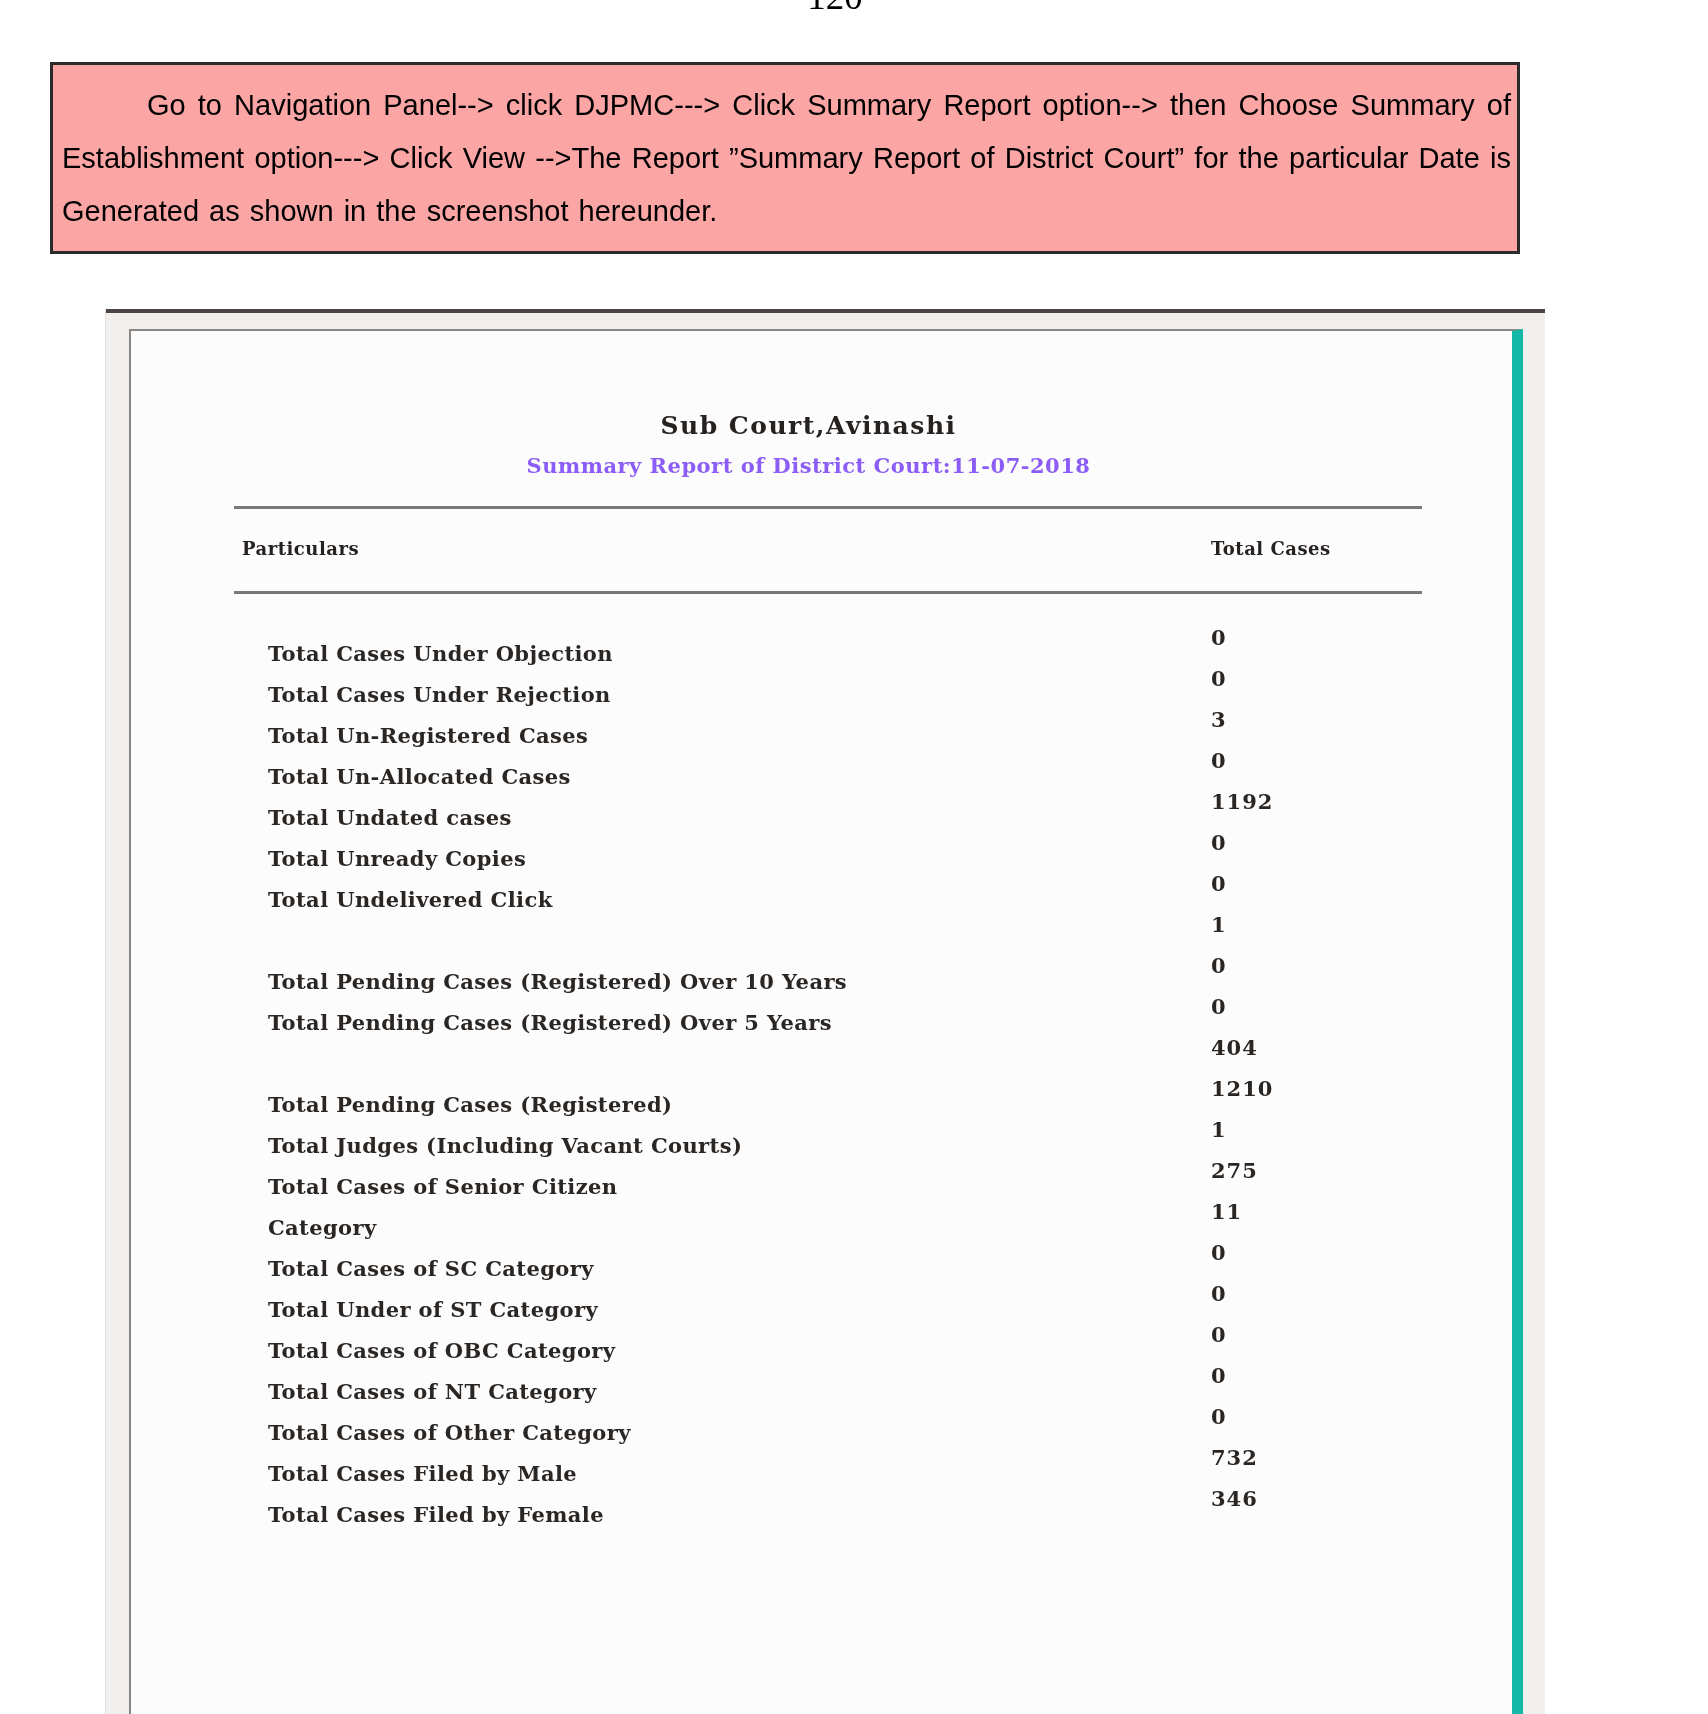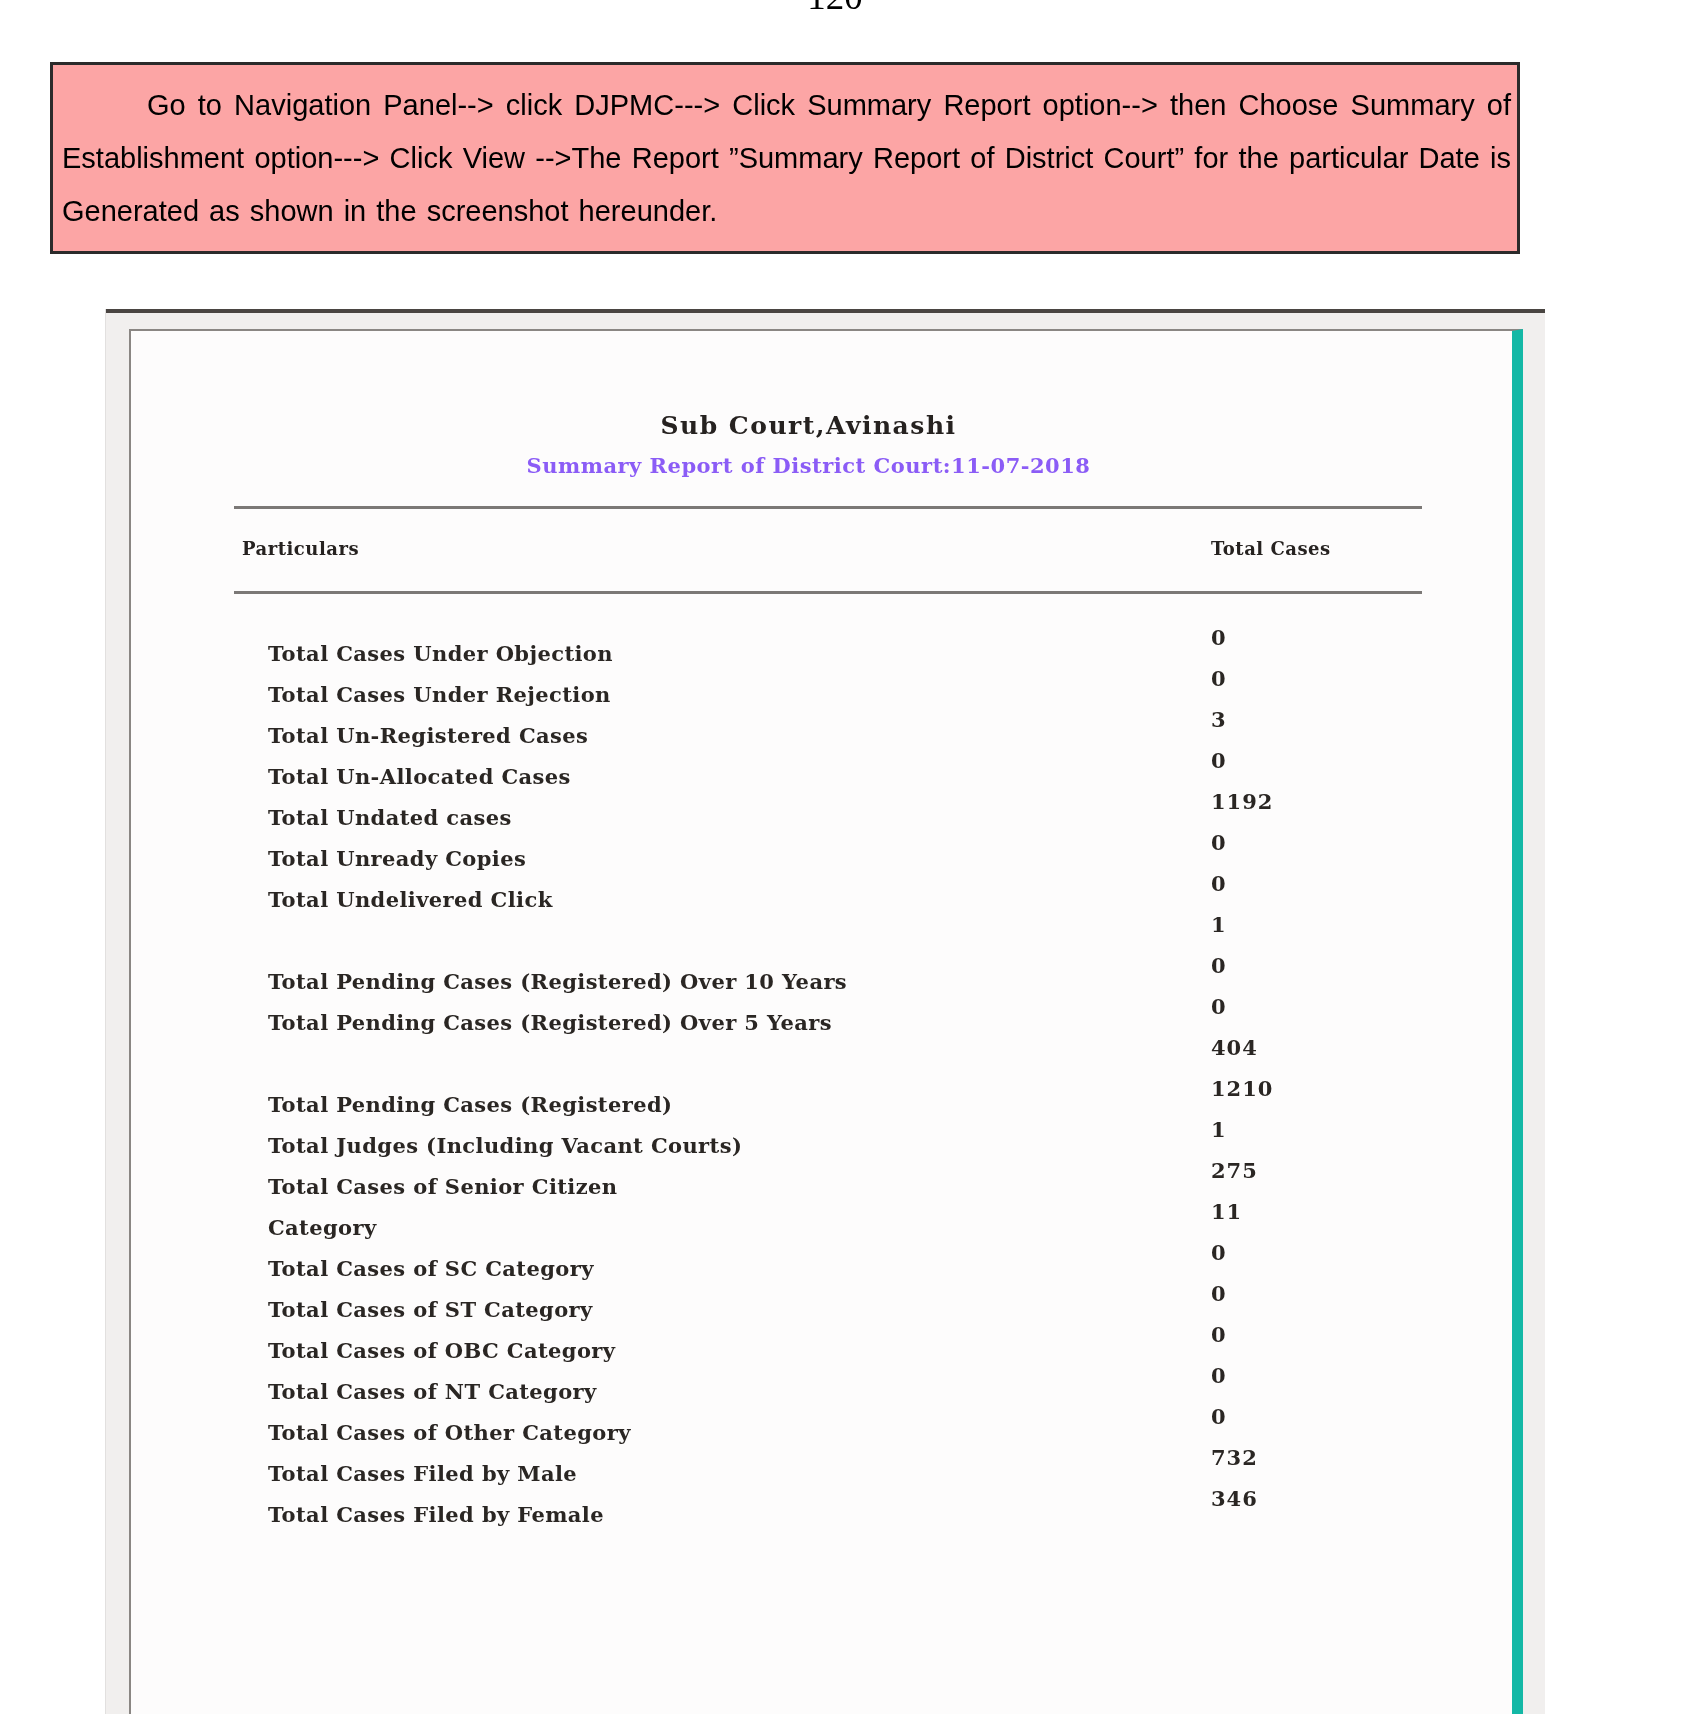--- a/index.html
+++ b/index.html
@@ -248,21 +248,21 @@
           <span class="row-label">Category</span>
           <span class="row-value">11</span>
         </div>
 
         <div class="rpt-row">
           <span class="row-label">Total Cases of SC Category</span>
           <span class="row-value">0</span>
         </div>
 
         <div class="rpt-row">
-          <span class="row-label">Total Cases of ST Category</span>
+          <span class="row-label">Total Under of ST Category</span>
           <span class="row-value">0</span>
         </div>
 
         <div class="rpt-row">
           <span class="row-label">Total Cases of OBC Category</span>
           <span class="row-value">0</span>
         </div>
 
         <div class="rpt-row">
           <span class="row-label">Total Cases of NT Category</span>

